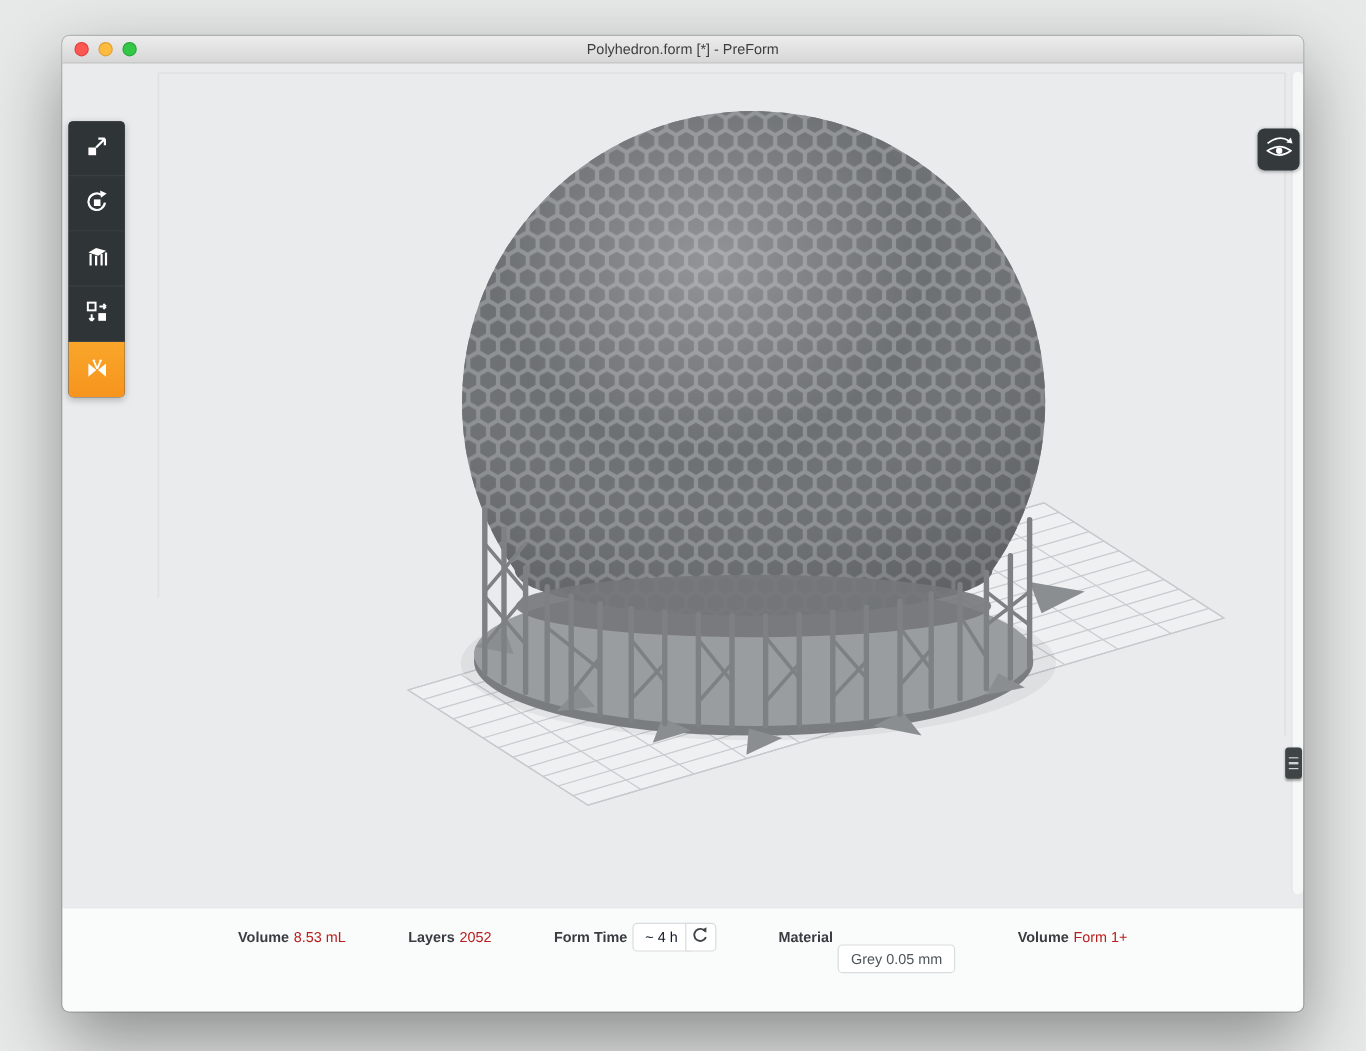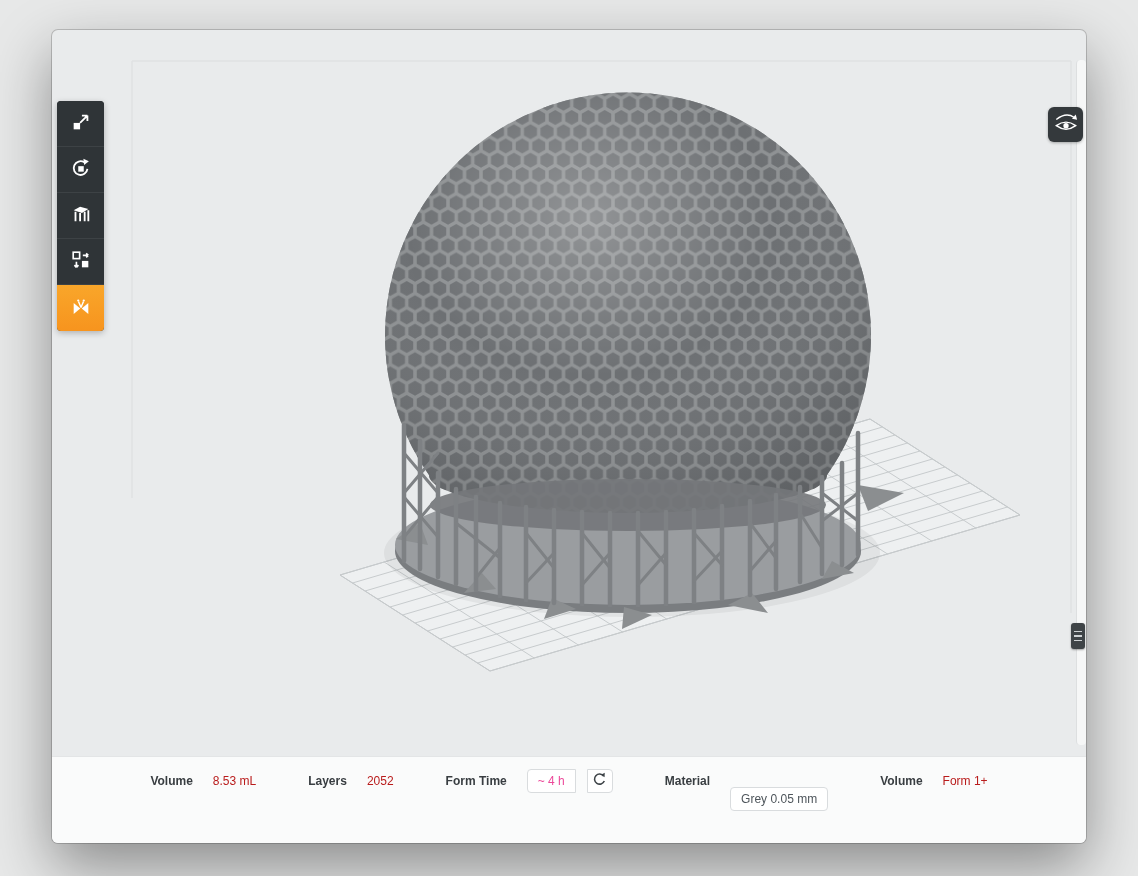--- a/index.html
+++ b/index.html
@@ -62,41 +62,49 @@
   }
   .slider-handle i{display:block;width:8px;height:1.5px;background:#cfd3d5;}
 
   
   .bottom-bar{
     position:absolute;left:0;right:0;bottom:0;height:87px;
     background:#fafbfb;border-top:1px solid #e3e5e6;
     display:flex;justify-content:center;align-items:flex-start;
     padding-top:11px;box-sizing:border-box;
   }
-  .stat{display:flex;align-items:center;gap:20px;margin:0 26px;font-size:12px;height:26px;}
+  .stat{display:flex;align-items:center;gap:4px;margin:0 26px;font-size:12px;height:26px;}
   .stat-label{font-weight:bold;color:#383d41;}
   .stat-value{color:#b91c1c;}
   .box{
     background:#fff;border:1px solid #d9dcde;border-radius:4px;
     padding:4px 10px;font-size:12px;font-family:"Liberation Sans",sans-serif;
   }
-  .time-box{color:#ec4899;border-radius:4px 0 0 4px;}
+  .time-box{color:#0f172a;border-radius:4px 0 0 4px;}
   .material-box{color:#4e555b;cursor:pointer;margin-top:36px;}
   .refresh-btn{
     width:26px;height:24px;margin-left:-9px;background:#fff;
     border:1px solid #d9dcde;border-radius:0 4px 4px 0;cursor:pointer;
     display:flex;align-items:center;justify-content:center;padding:0;
   }
   #grid-lines line{stroke:#c7cbcd;stroke-width:1;}
 </style>
 </head>
 <body>
 
 <div class="window">
 
+  <div class="titlebar">
+    <div class="traffic">
+      <span class="light red"></span>
+      <span class="light yellow"></span>
+      <span class="light green"></span>
+    </div>
+    <span class="title">Polyhedron.form [*] - PreForm</span>
+  </div>
 
   <div class="viewport">
 
     <svg class="scene" width="1034" height="703" viewBox="0 0 1034 703">
       <defs>
         <pattern id="hexholes" width="16.5" height="28.5" patternUnits="userSpaceOnUse">
           <g fill="#6d7073">
             <polygon points="8.25,0 14.75,3.75 14.75,11.25 8.25,15 1.75,11.25 1.75,3.75"></polygon>
             <polygon points="0,14.25 6.5,18 6.5,25.5 0,29.25 -6.5,25.5 -6.5,18"></polygon>
             <polygon points="16.5,14.25 23,18 23,25.5 16.5,29.25 10,25.5 10,18"></polygon>

